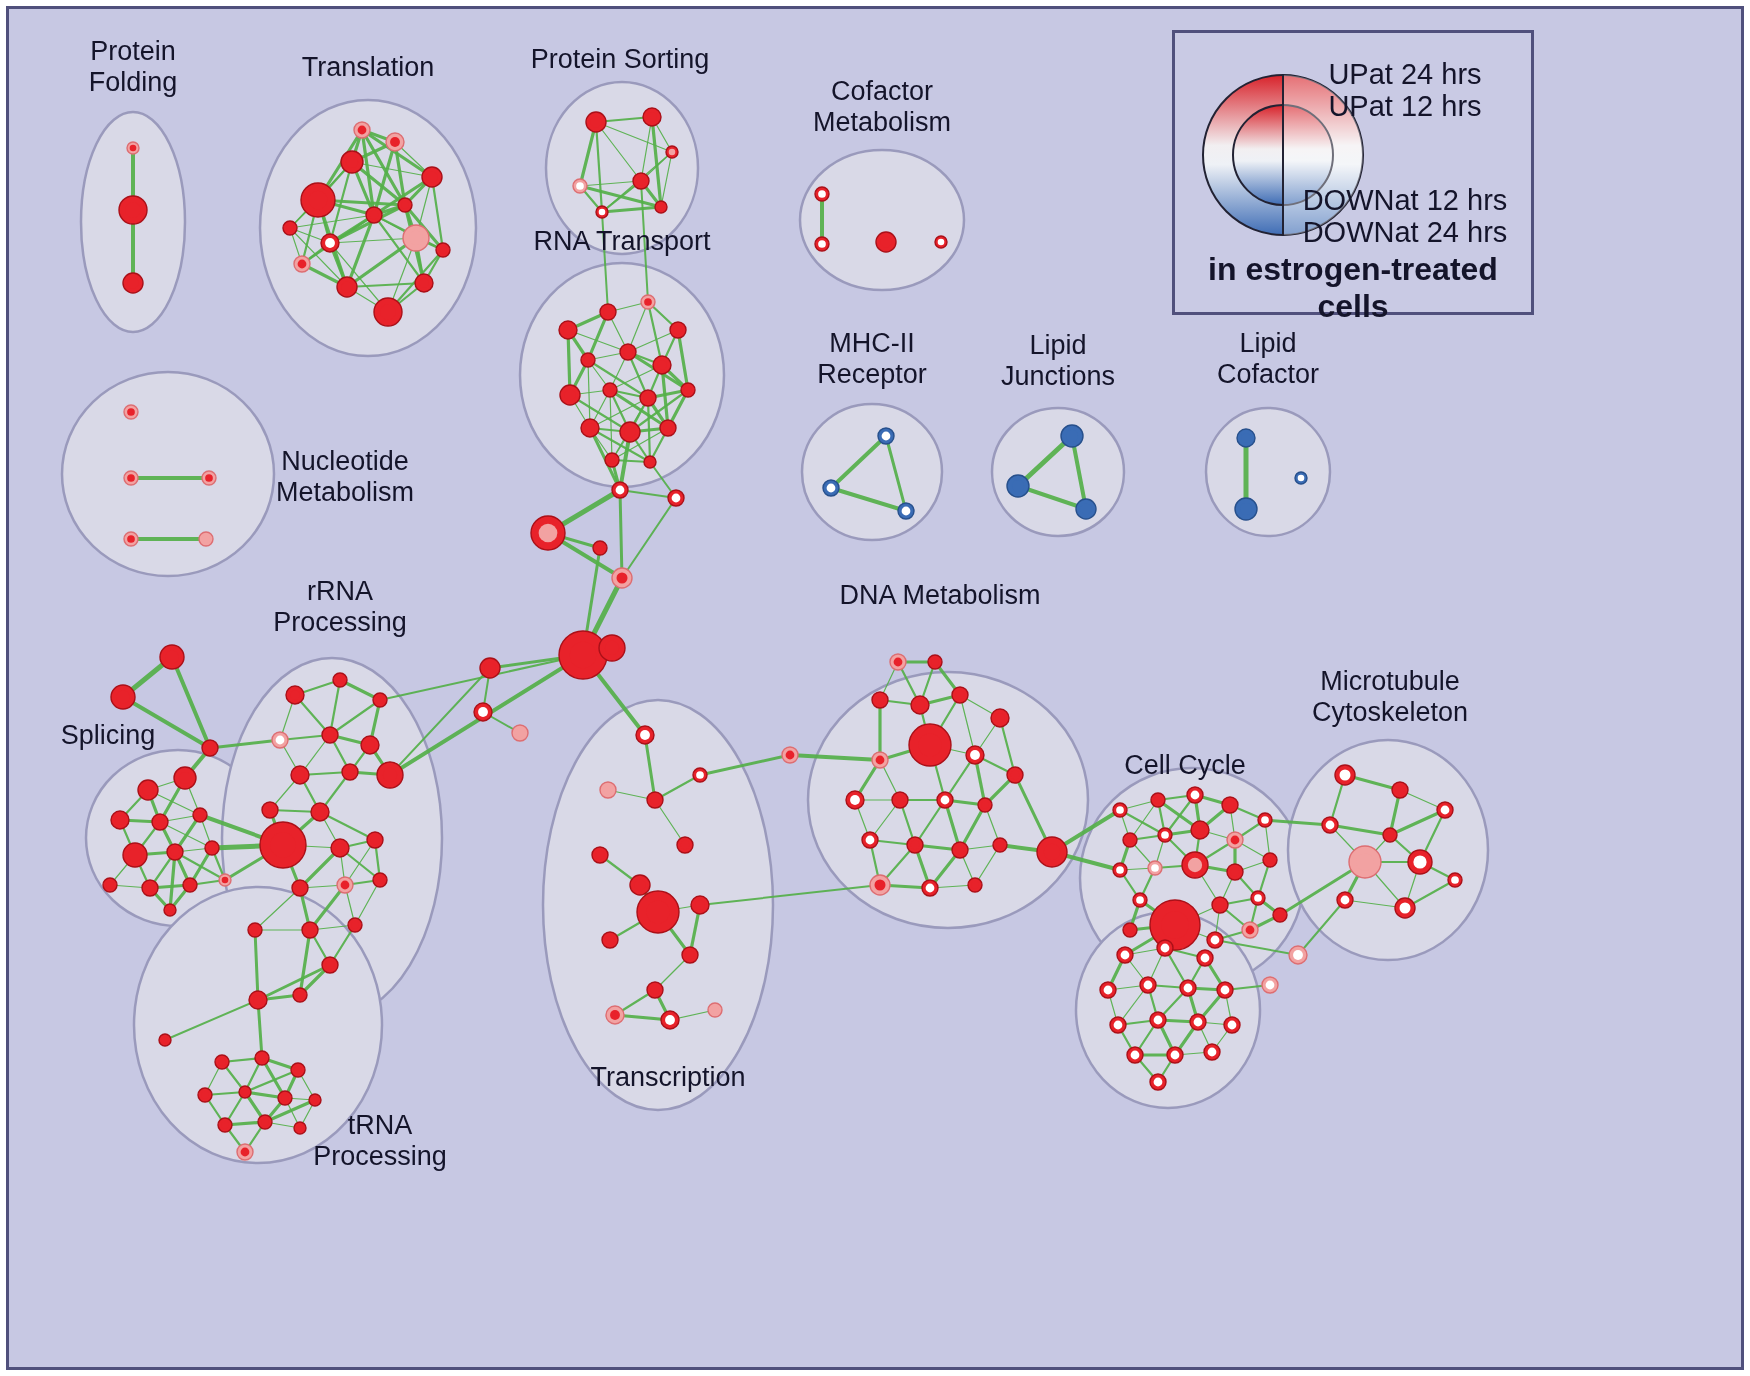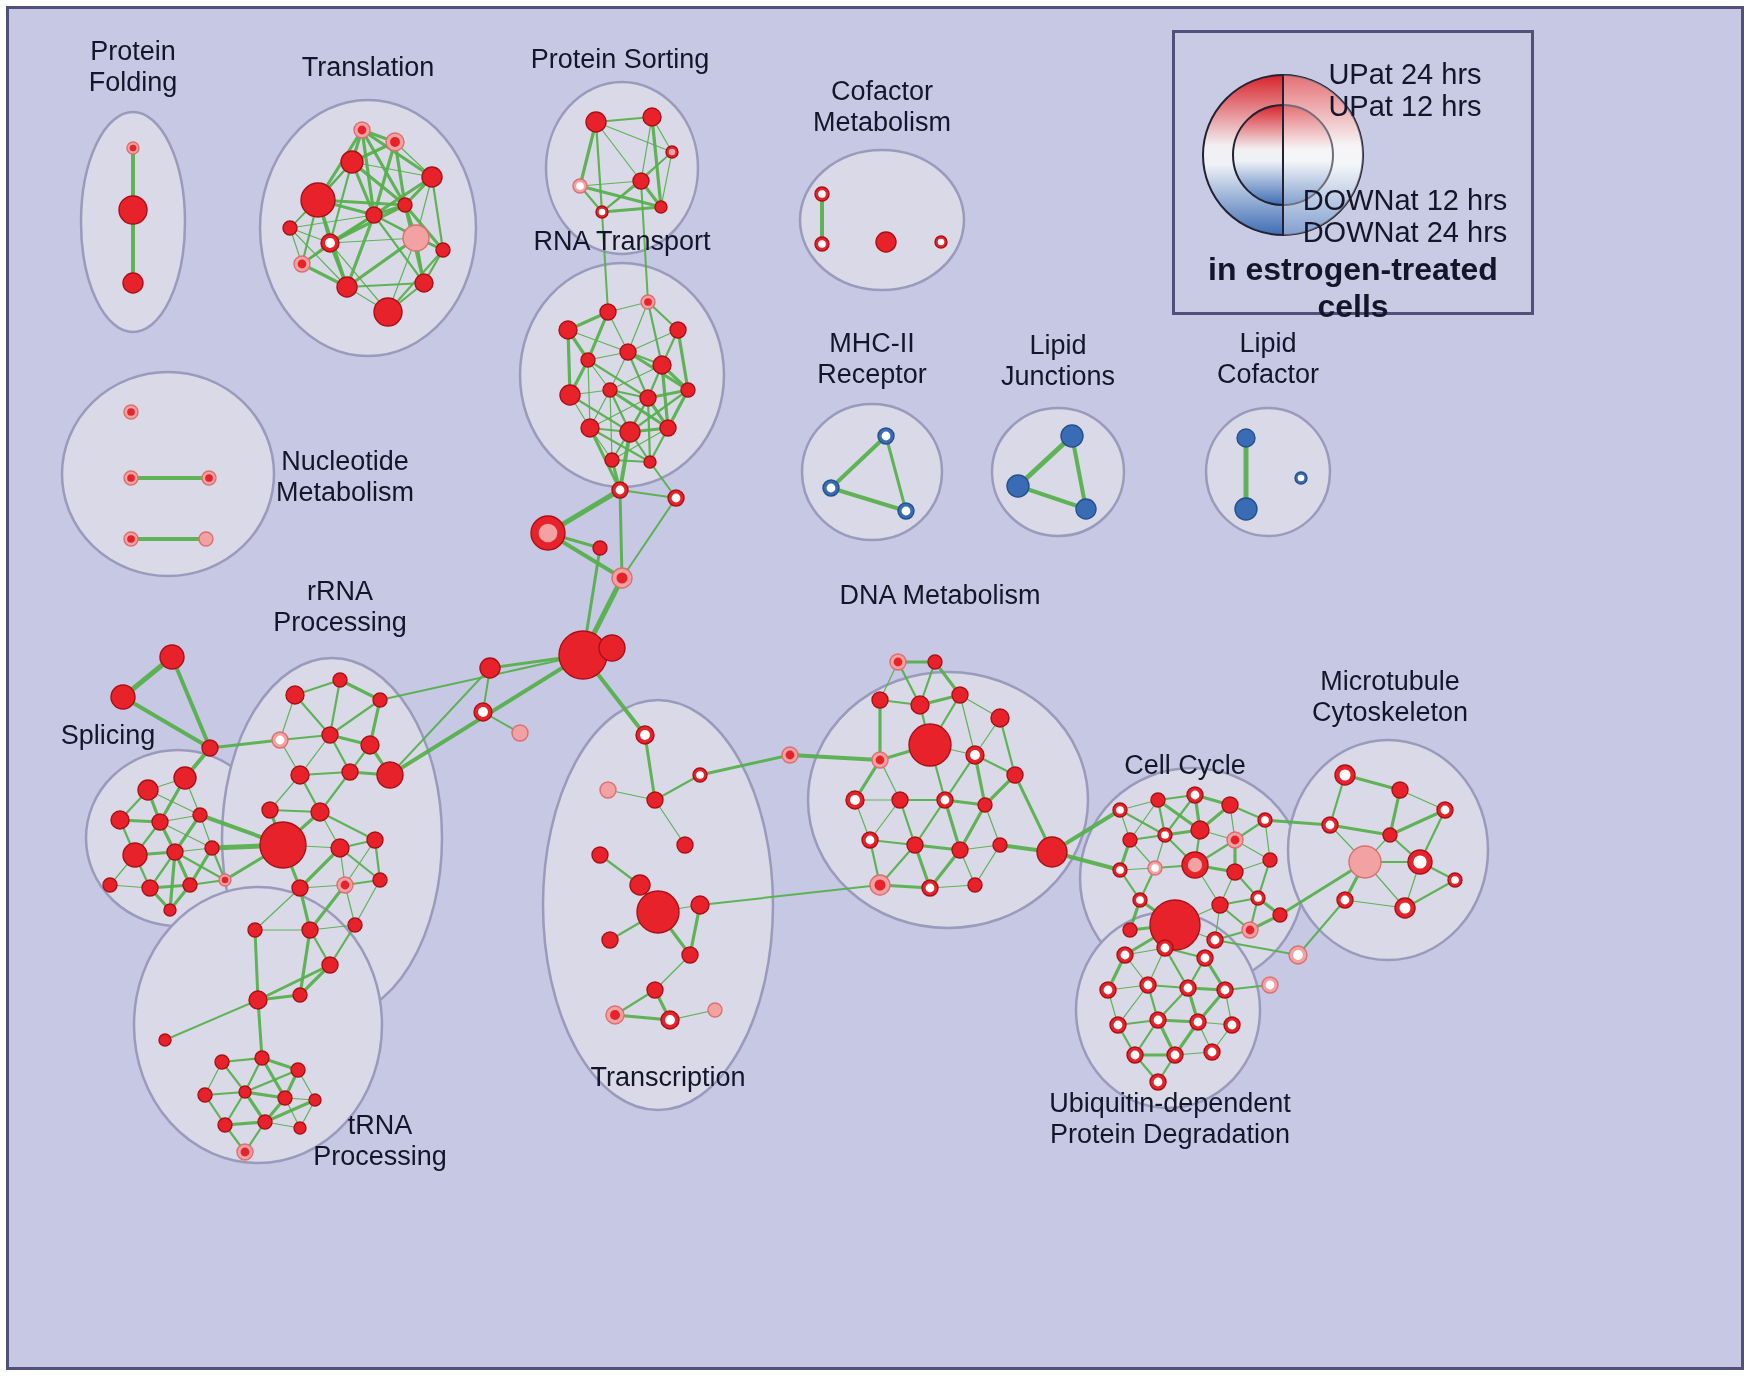--- a/index.html
+++ b/index.html
@@ -920,22 +920,20 @@
     <div class="clabel" style="left:108px;top:720px">Splicing</div>
     <div class="clabel" style="left:340px;top:576px">rRNA
 Processing</div>
     <div class="clabel" style="left:380px;top:1110px">tRNA
 Processing</div>
     <div class="clabel" style="left:668px;top:1062px">Transcription</div>
     <div class="clabel" style="left:940px;top:580px">DNA Metabolism</div>
     <div class="clabel" style="left:1185px;top:750px">Cell Cycle</div>
     <div class="clabel" style="left:1390px;top:666px">Microtubule
 Cytoskeleton</div>
-    <div class="clabel" style="left:1170px;top:1088px">Ubiquitin-dependent
-Protein Degradation</div>
 
     <div class="legend">
       <svg width="356" height="279" viewBox="0 0 356 279">
         <defs>
           <linearGradient id="ud" x1="0" y1="0" x2="0" y2="1">
             <stop offset="0" stop-color="#d8232b"></stop>
             <stop offset="0.44" stop-color="#f2eff1"></stop>
             <stop offset="0.56" stop-color="#eef1f6"></stop>
             <stop offset="1" stop-color="#3f6db5"></stop>
           </linearGradient>

